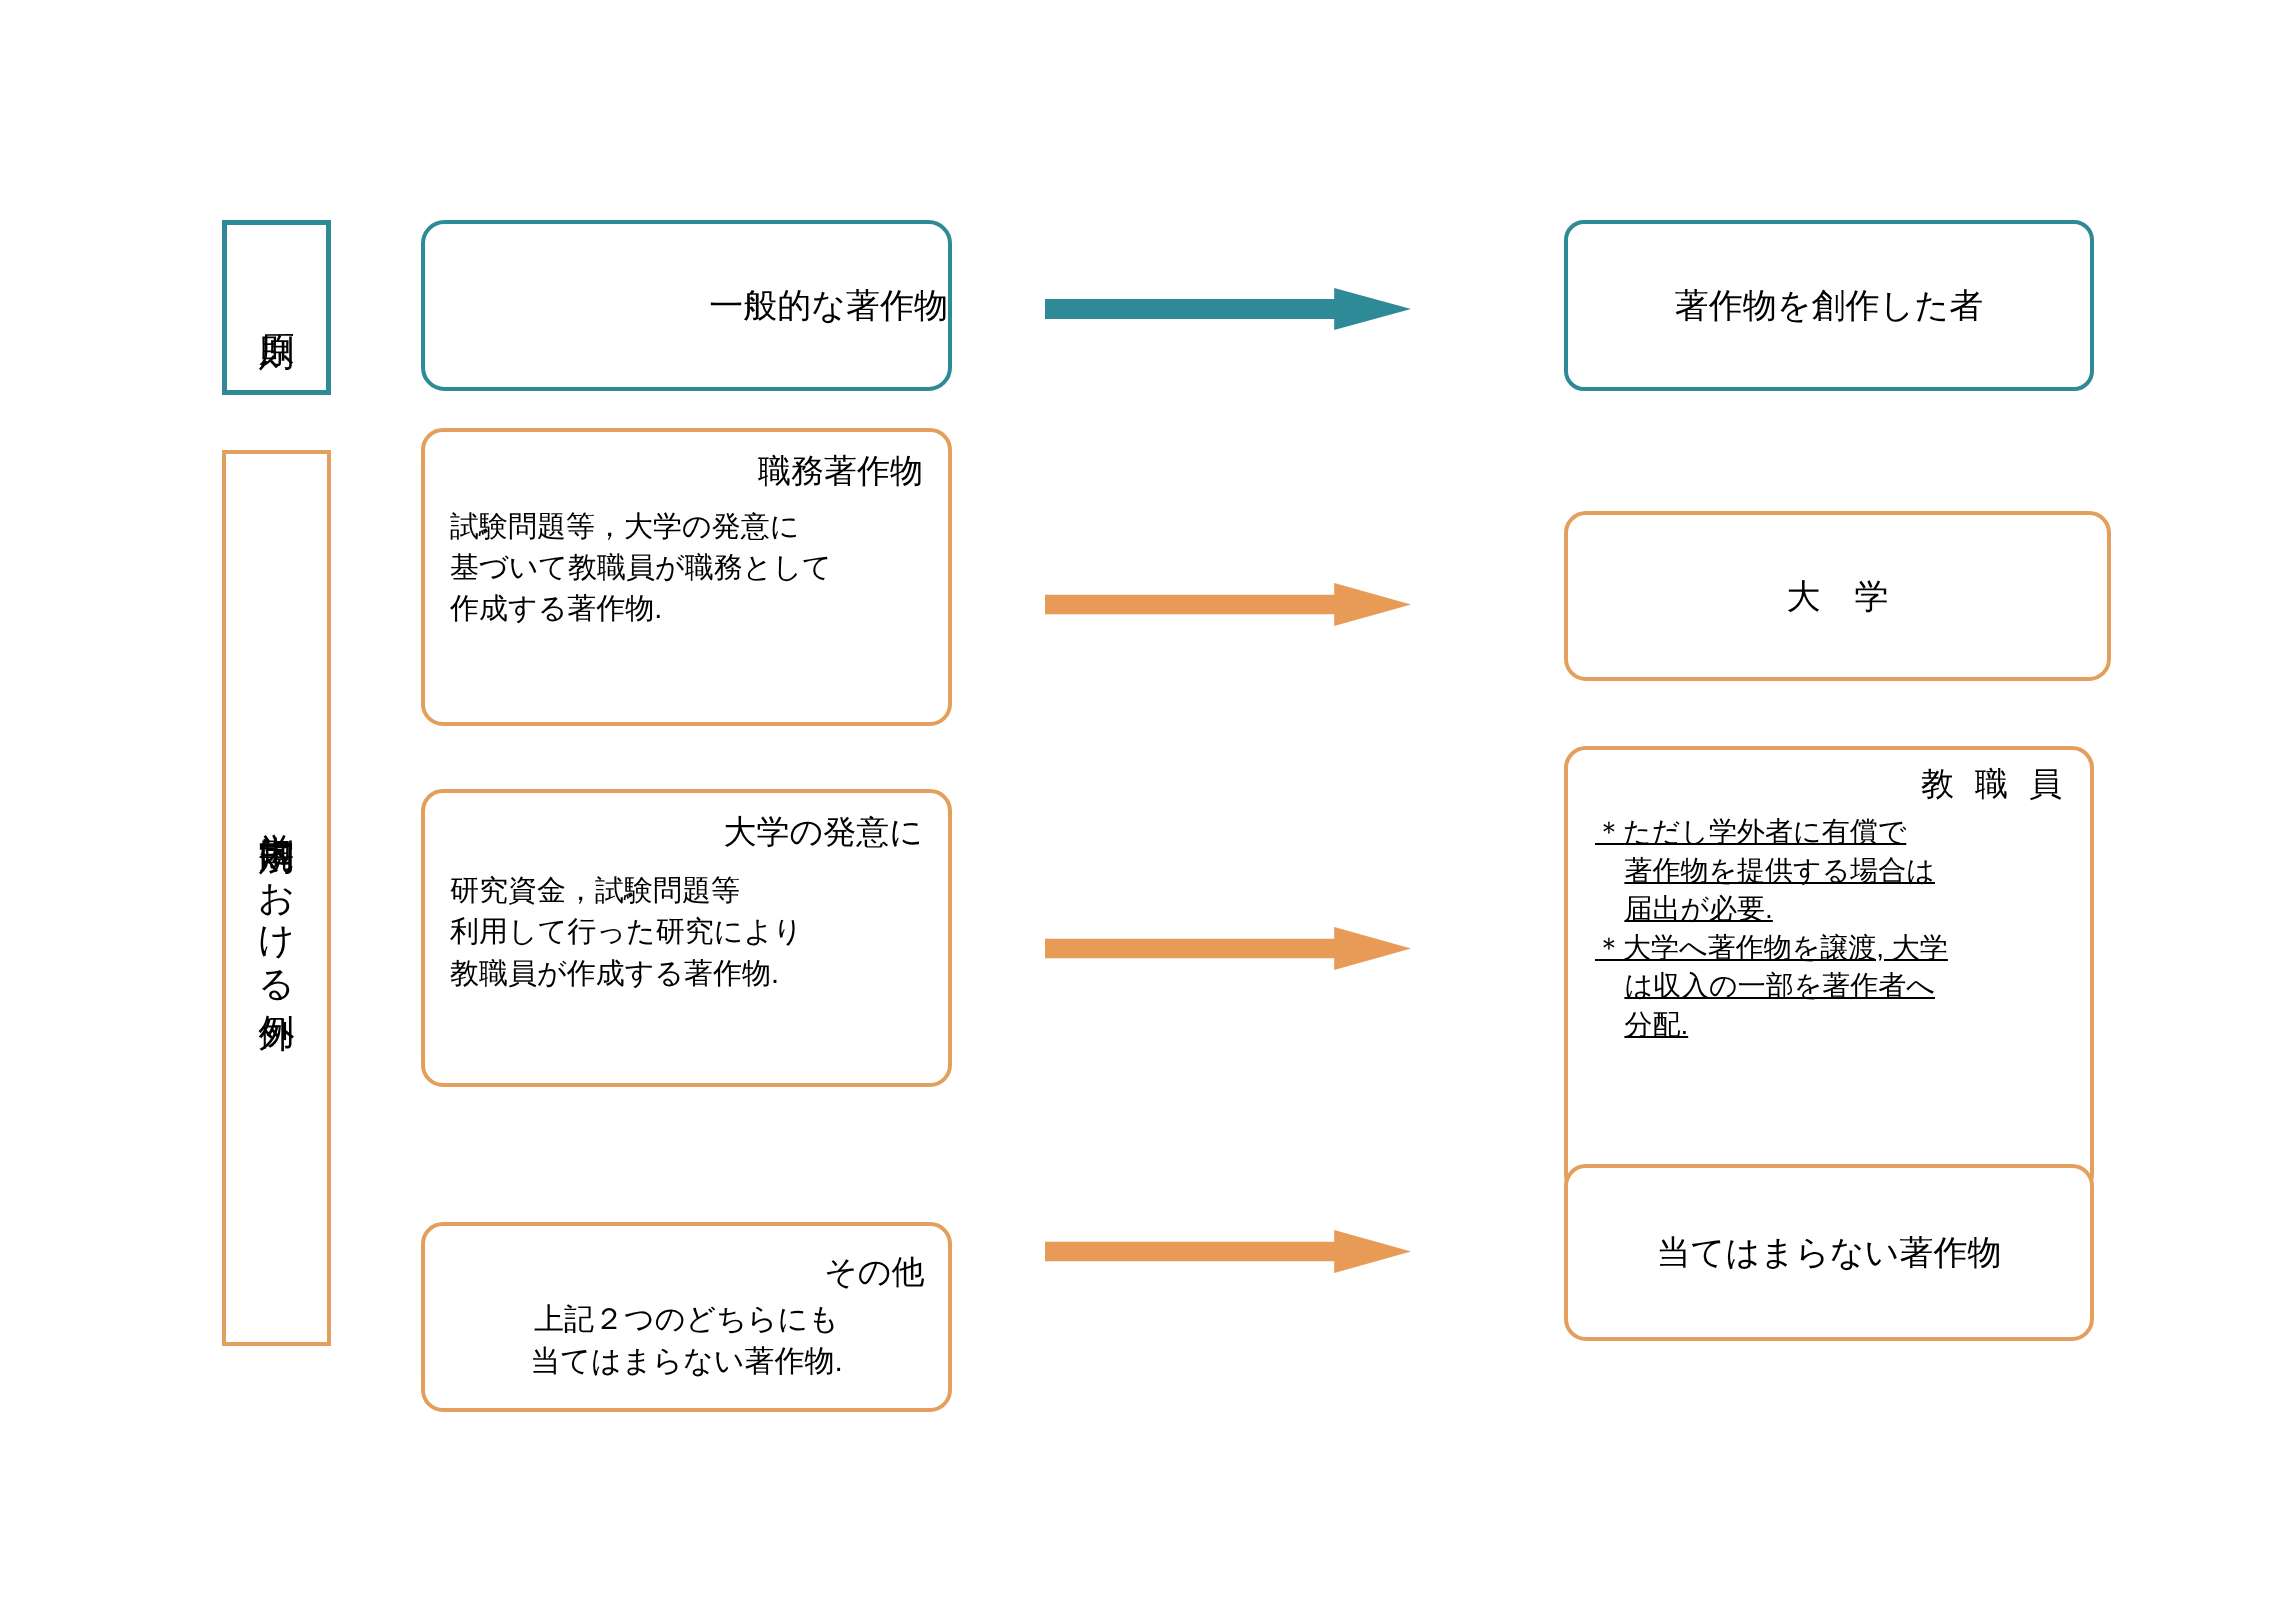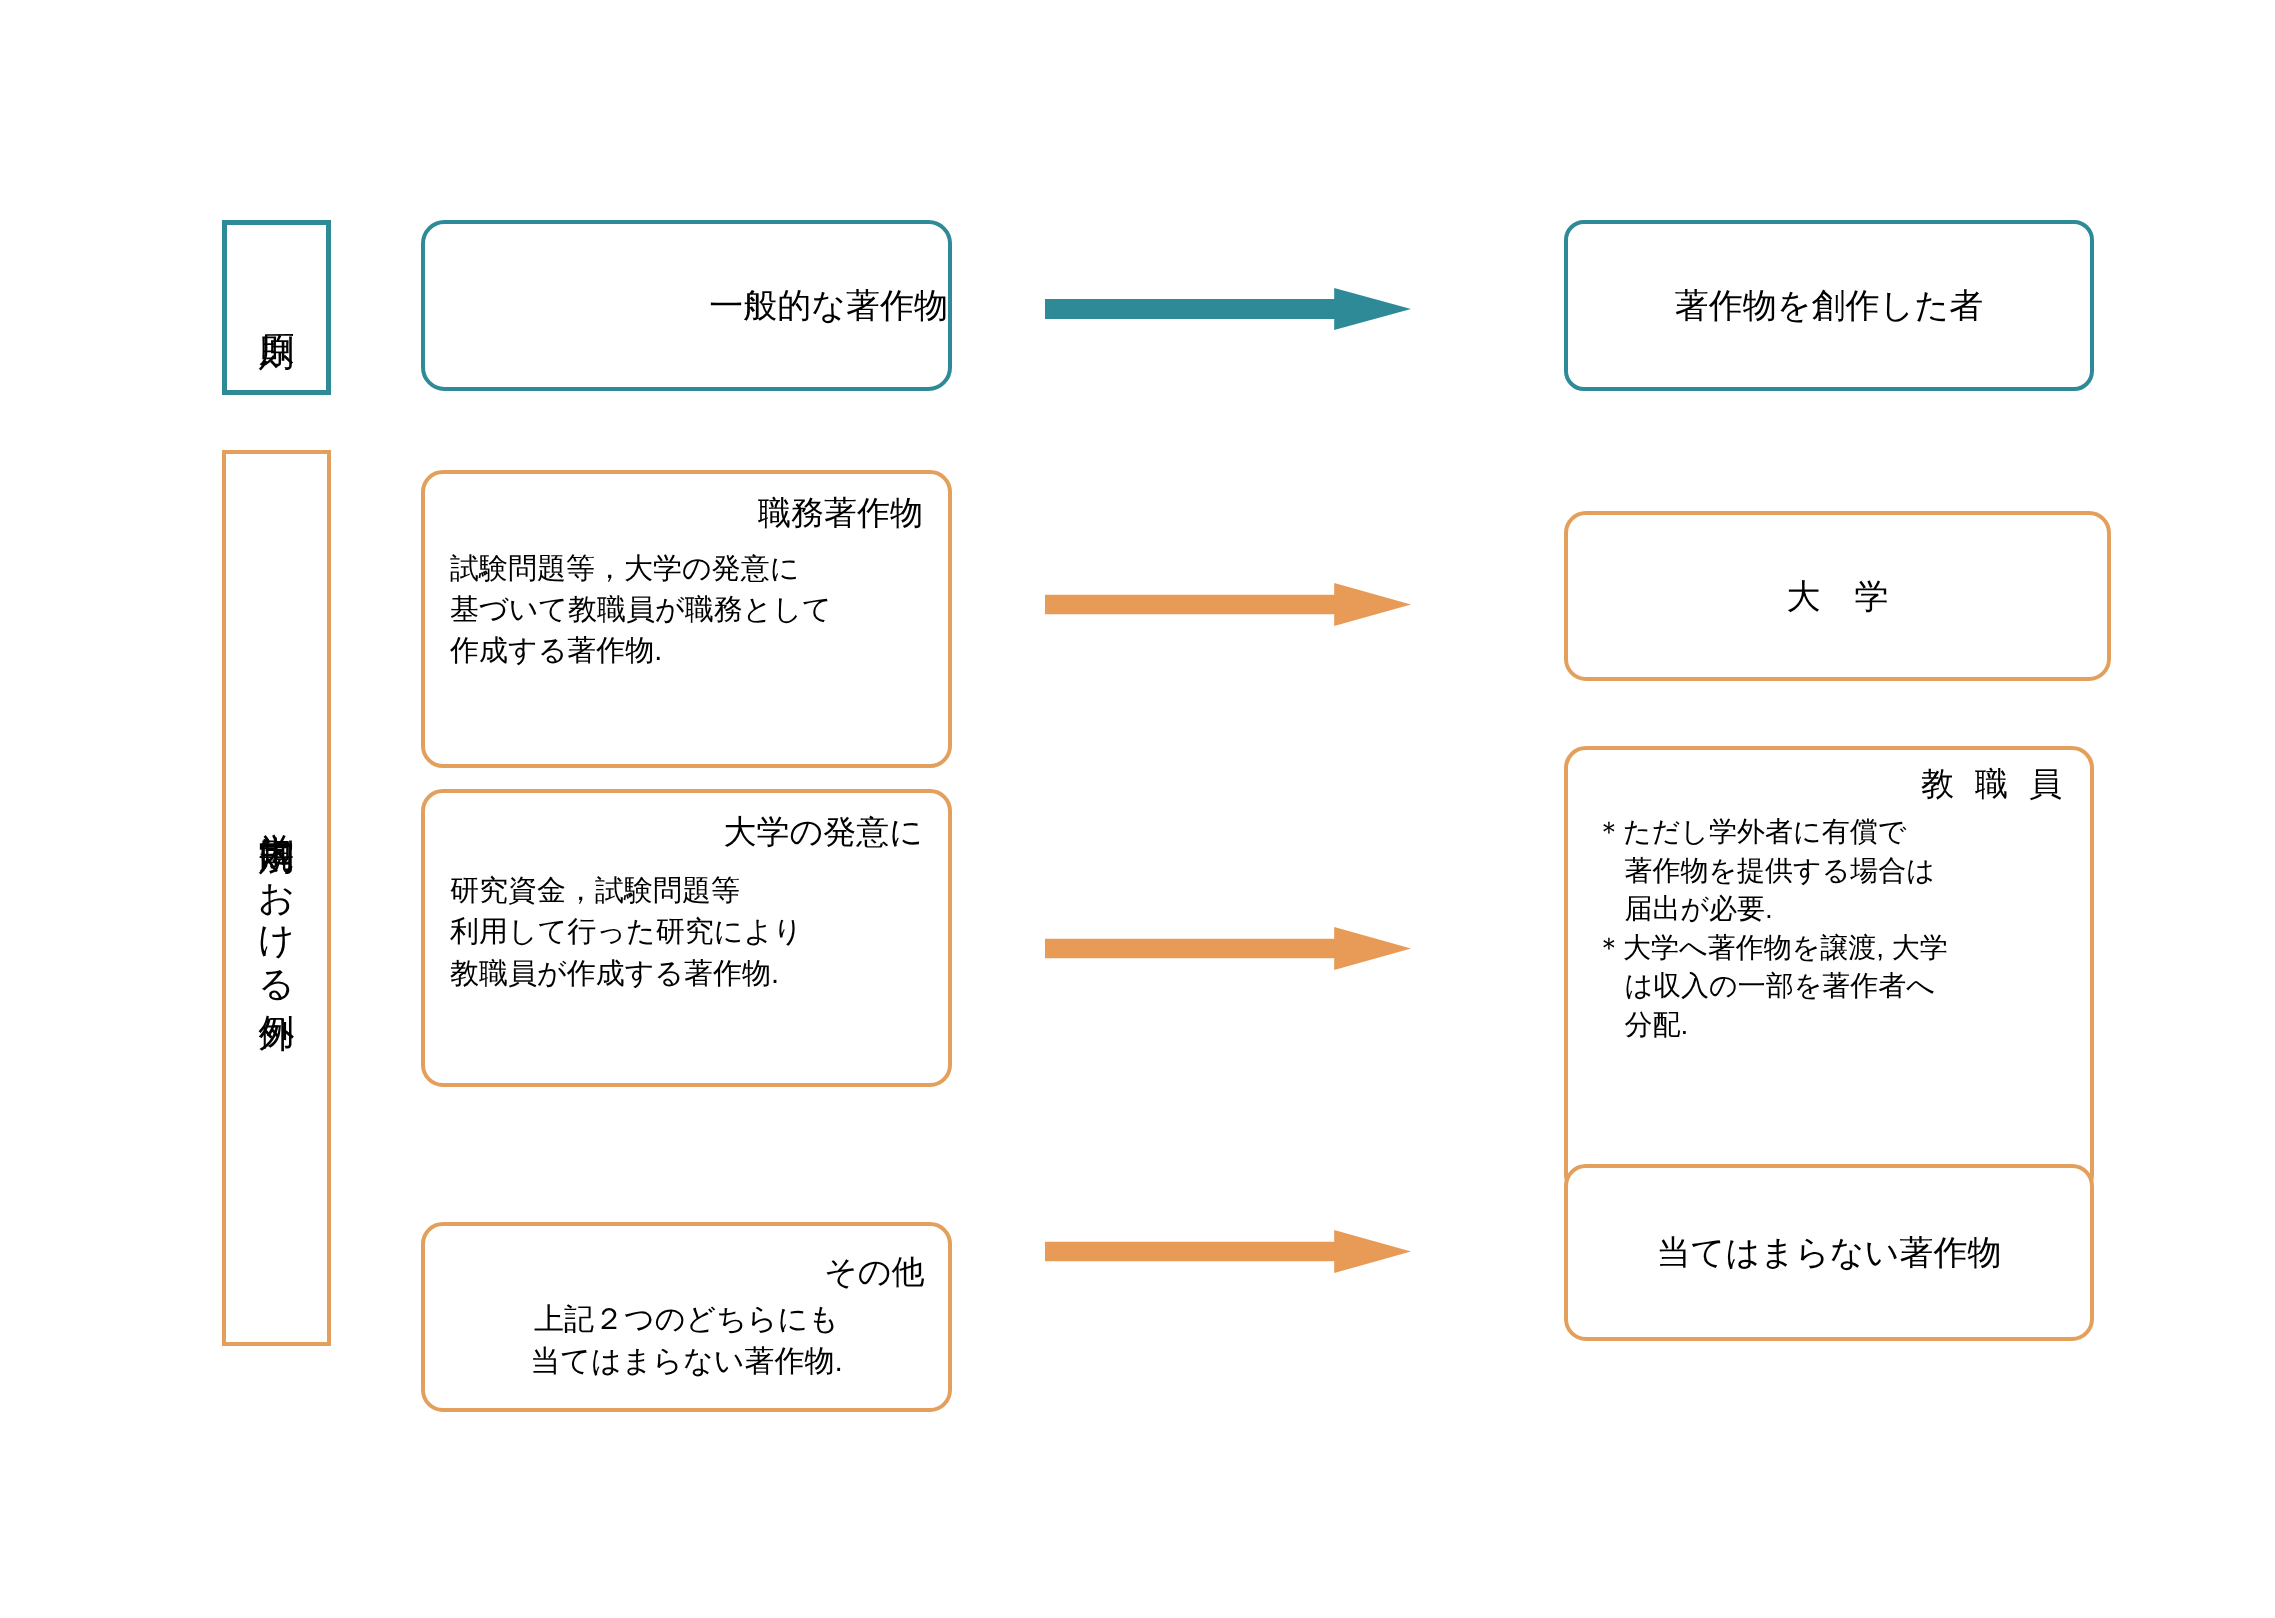--- a/index.html
+++ b/index.html
@@ -122,21 +122,21 @@
   <div class="arrow" style="left:1045px; top:288px; width:366px; height:42px;">
     <svg viewBox="0 0 405 46" preserveAspectRatio="none" aria-hidden="true">
       <polygon points="0,12 320,12 320,0 405,23 320,46 320,34 0,34" fill="#2E8A96"></polygon>
     </svg>
   </div>
 
   <div class="node shape-teal-round" style="left:1564px; top:220px; width:530px; height:171px; font-size:34px;border-radius:20px;">
     <div class="box-single">著作物を創作した者</div>
   </div>
 
-  <div class="node shape-orange-round" style="left:421px; top:470px; width:531px; height:298px; padding:18px 25px 20px 25px; justify-content:flex-start;">
+  <div class="node shape-orange-round" style="left:421px; top:428px; width:531px; height:298px; padding:18px 25px 20px 25px; justify-content:flex-start;">
     <div class="box-title" style="font-size:33px; margin-bottom:14.5px;">職務著作物</div>
     <div class="box-body" style="font-size:29px;">試験問題等，大学の発意に
 基づいて教職員が職務として
 作成する著作物.</div>
   </div>
 
   <div class="arrow" style="left:1045px; top:583px; width:366px; height:43px;">
     <svg viewBox="0 0 405 48" preserveAspectRatio="none" aria-hidden="true">
       <polygon points="0,13 320,13 320,0 405,24 320,48 320,35 0,35" fill="#E89B57"></polygon>
     </svg>
@@ -154,21 +154,21 @@
   </div>
 
   <div class="arrow" style="left:1045px; top:927px; width:366px; height:43px;">
     <svg viewBox="0 0 405 48" preserveAspectRatio="none" aria-hidden="true">
       <polygon points="0,13 320,13 320,0 405,24 320,48 320,35 0,35" fill="#E89B57"></polygon>
     </svg>
   </div>
 
   <div class="node shape-orange-round" style="left:1564px; top:746px; width:530px; height:451px; padding:12.7px 22px 12.7px 27px; justify-content:flex-start;">
     <div class="box-title" style="font-size:33px; letter-spacing:0.18em; margin-bottom:9px;">教 職 員</div>
-    <div class="note-list" style="font-size:28px;">
+    <div class="note-list" style="font-size:28px;text-decoration:underline;">
       <span class="note-item">＊ただし学外者に有償で
 著作物を提供する場合は
 届出が必要.</span>
       <span class="note-item">＊大学へ著作物を譲渡, 大学
 は収入の一部を著作者へ
 分配.</span>
     </div>
   </div>
 
   <div class="node shape-orange-round" style="left:421px; top:1222px; width:531px; height:190px; padding:12.7px 23.5px; justify-content:center;">

